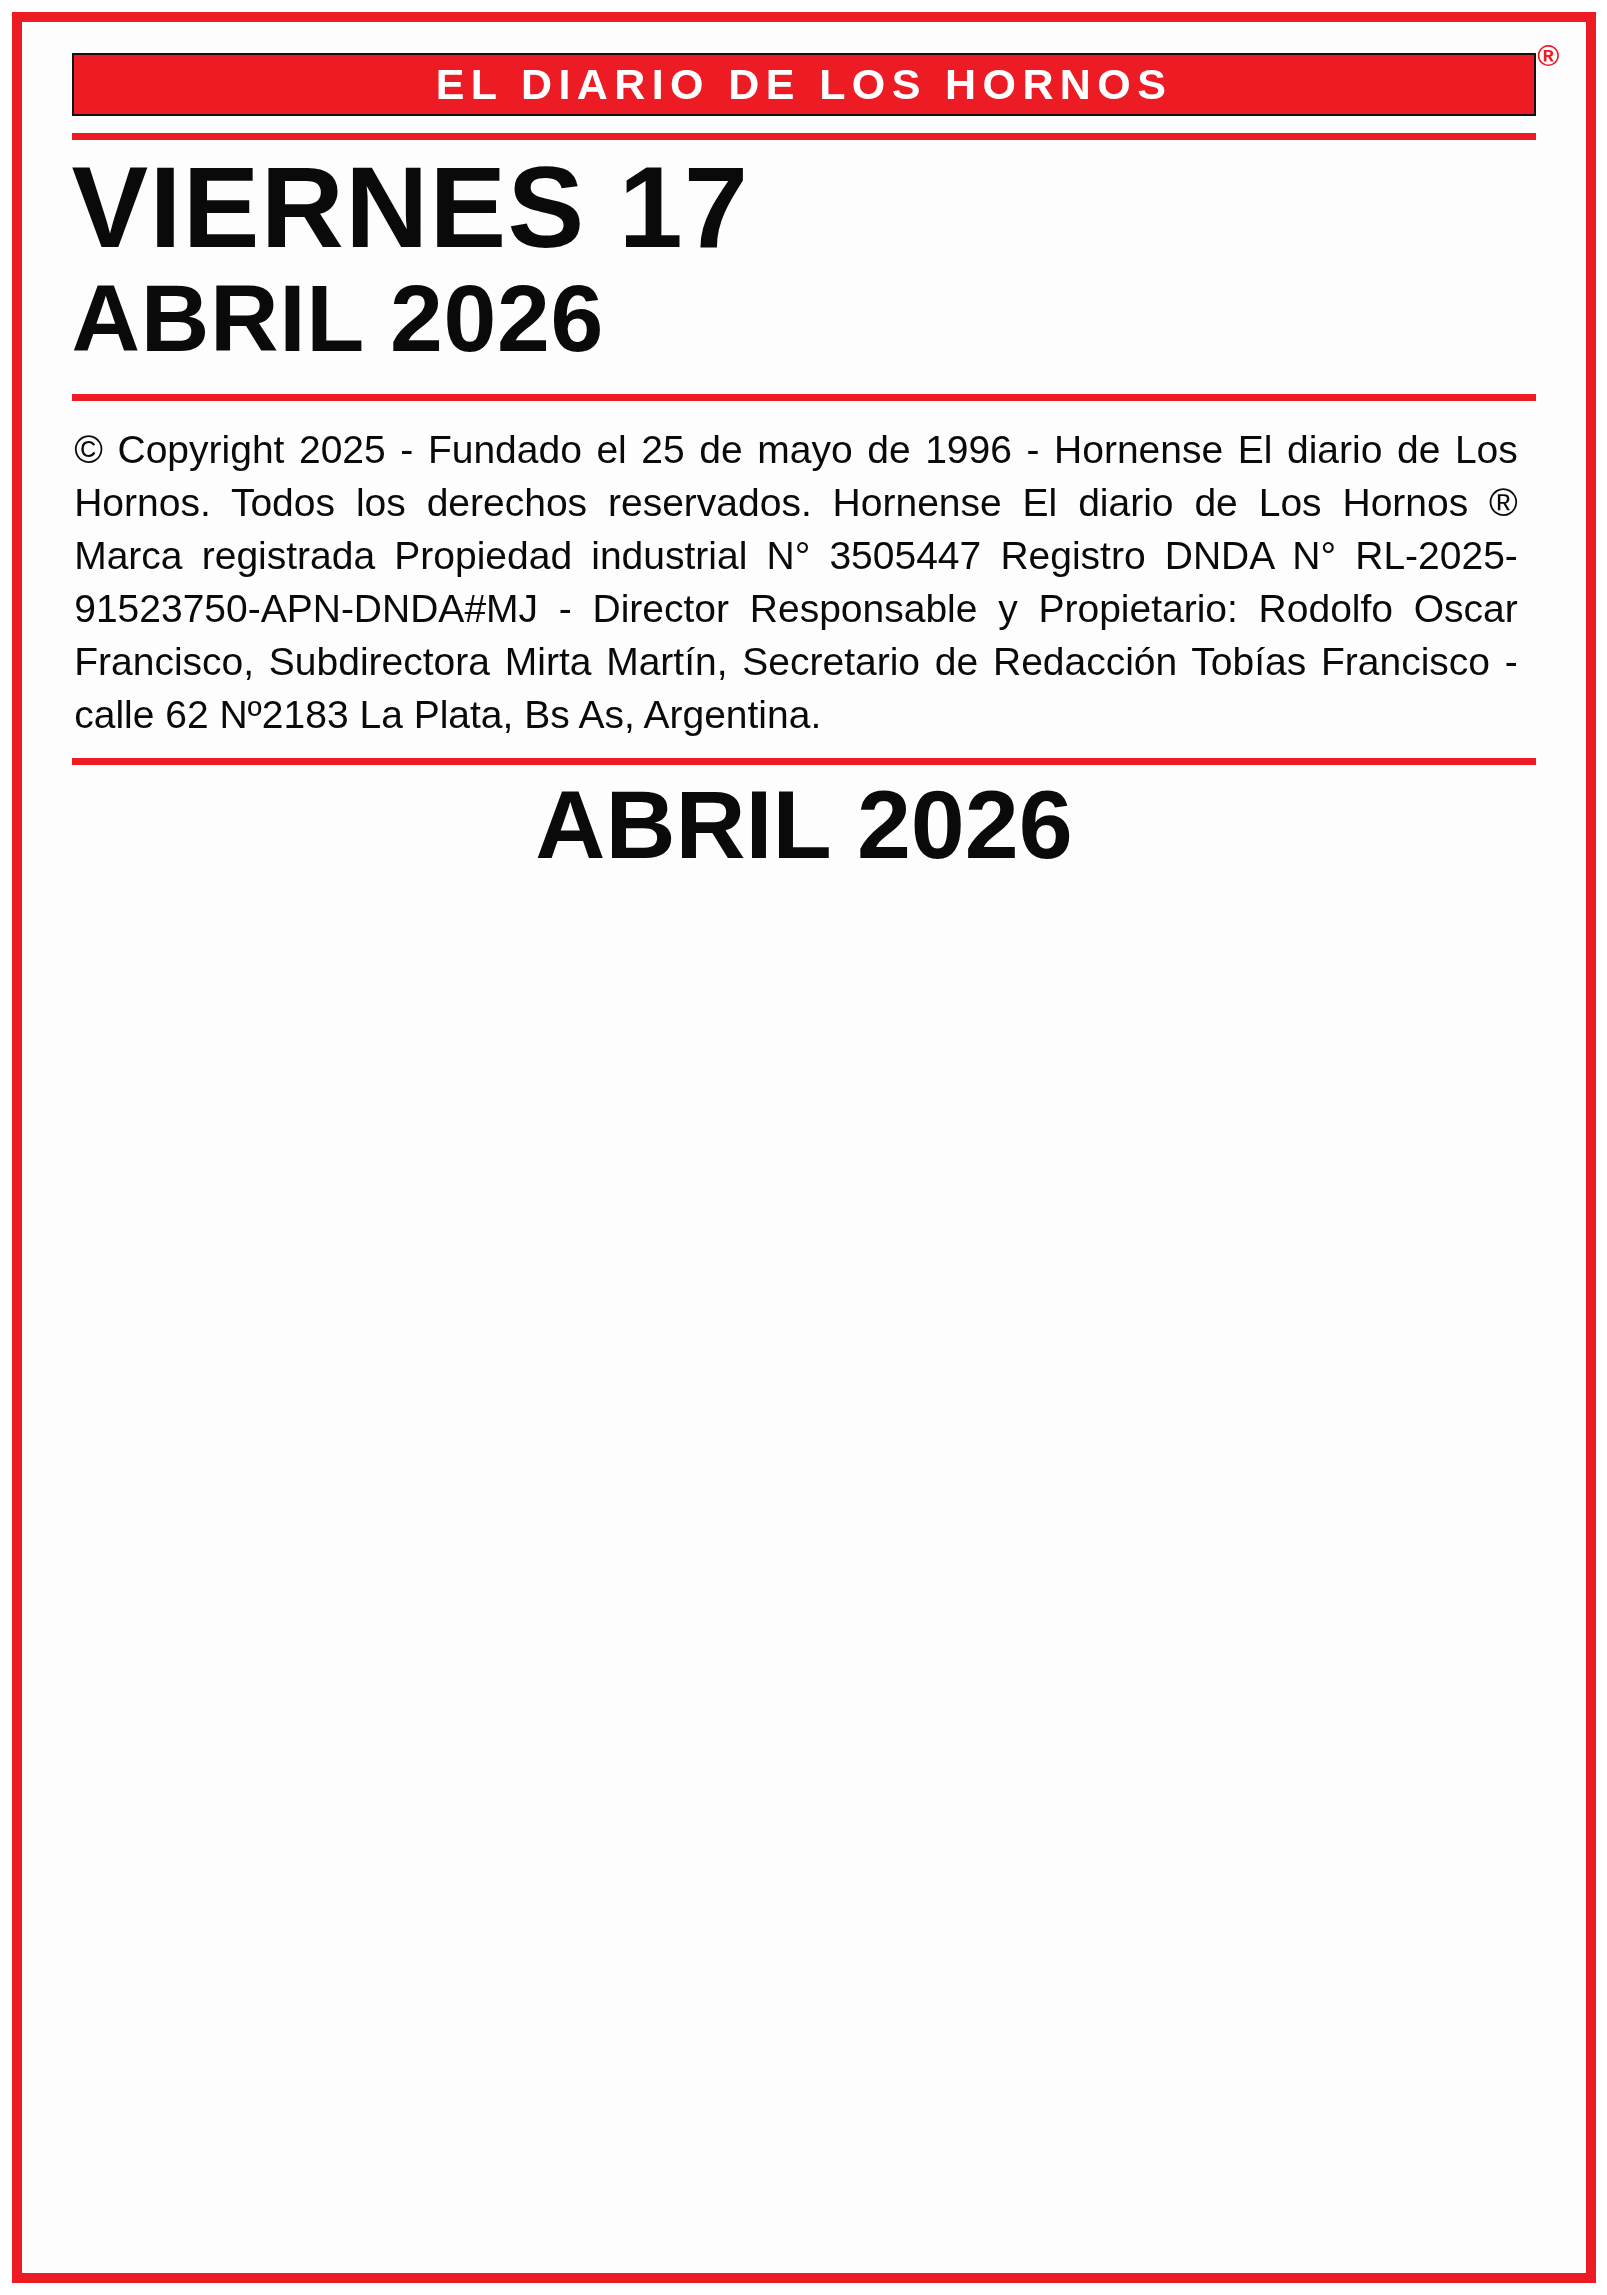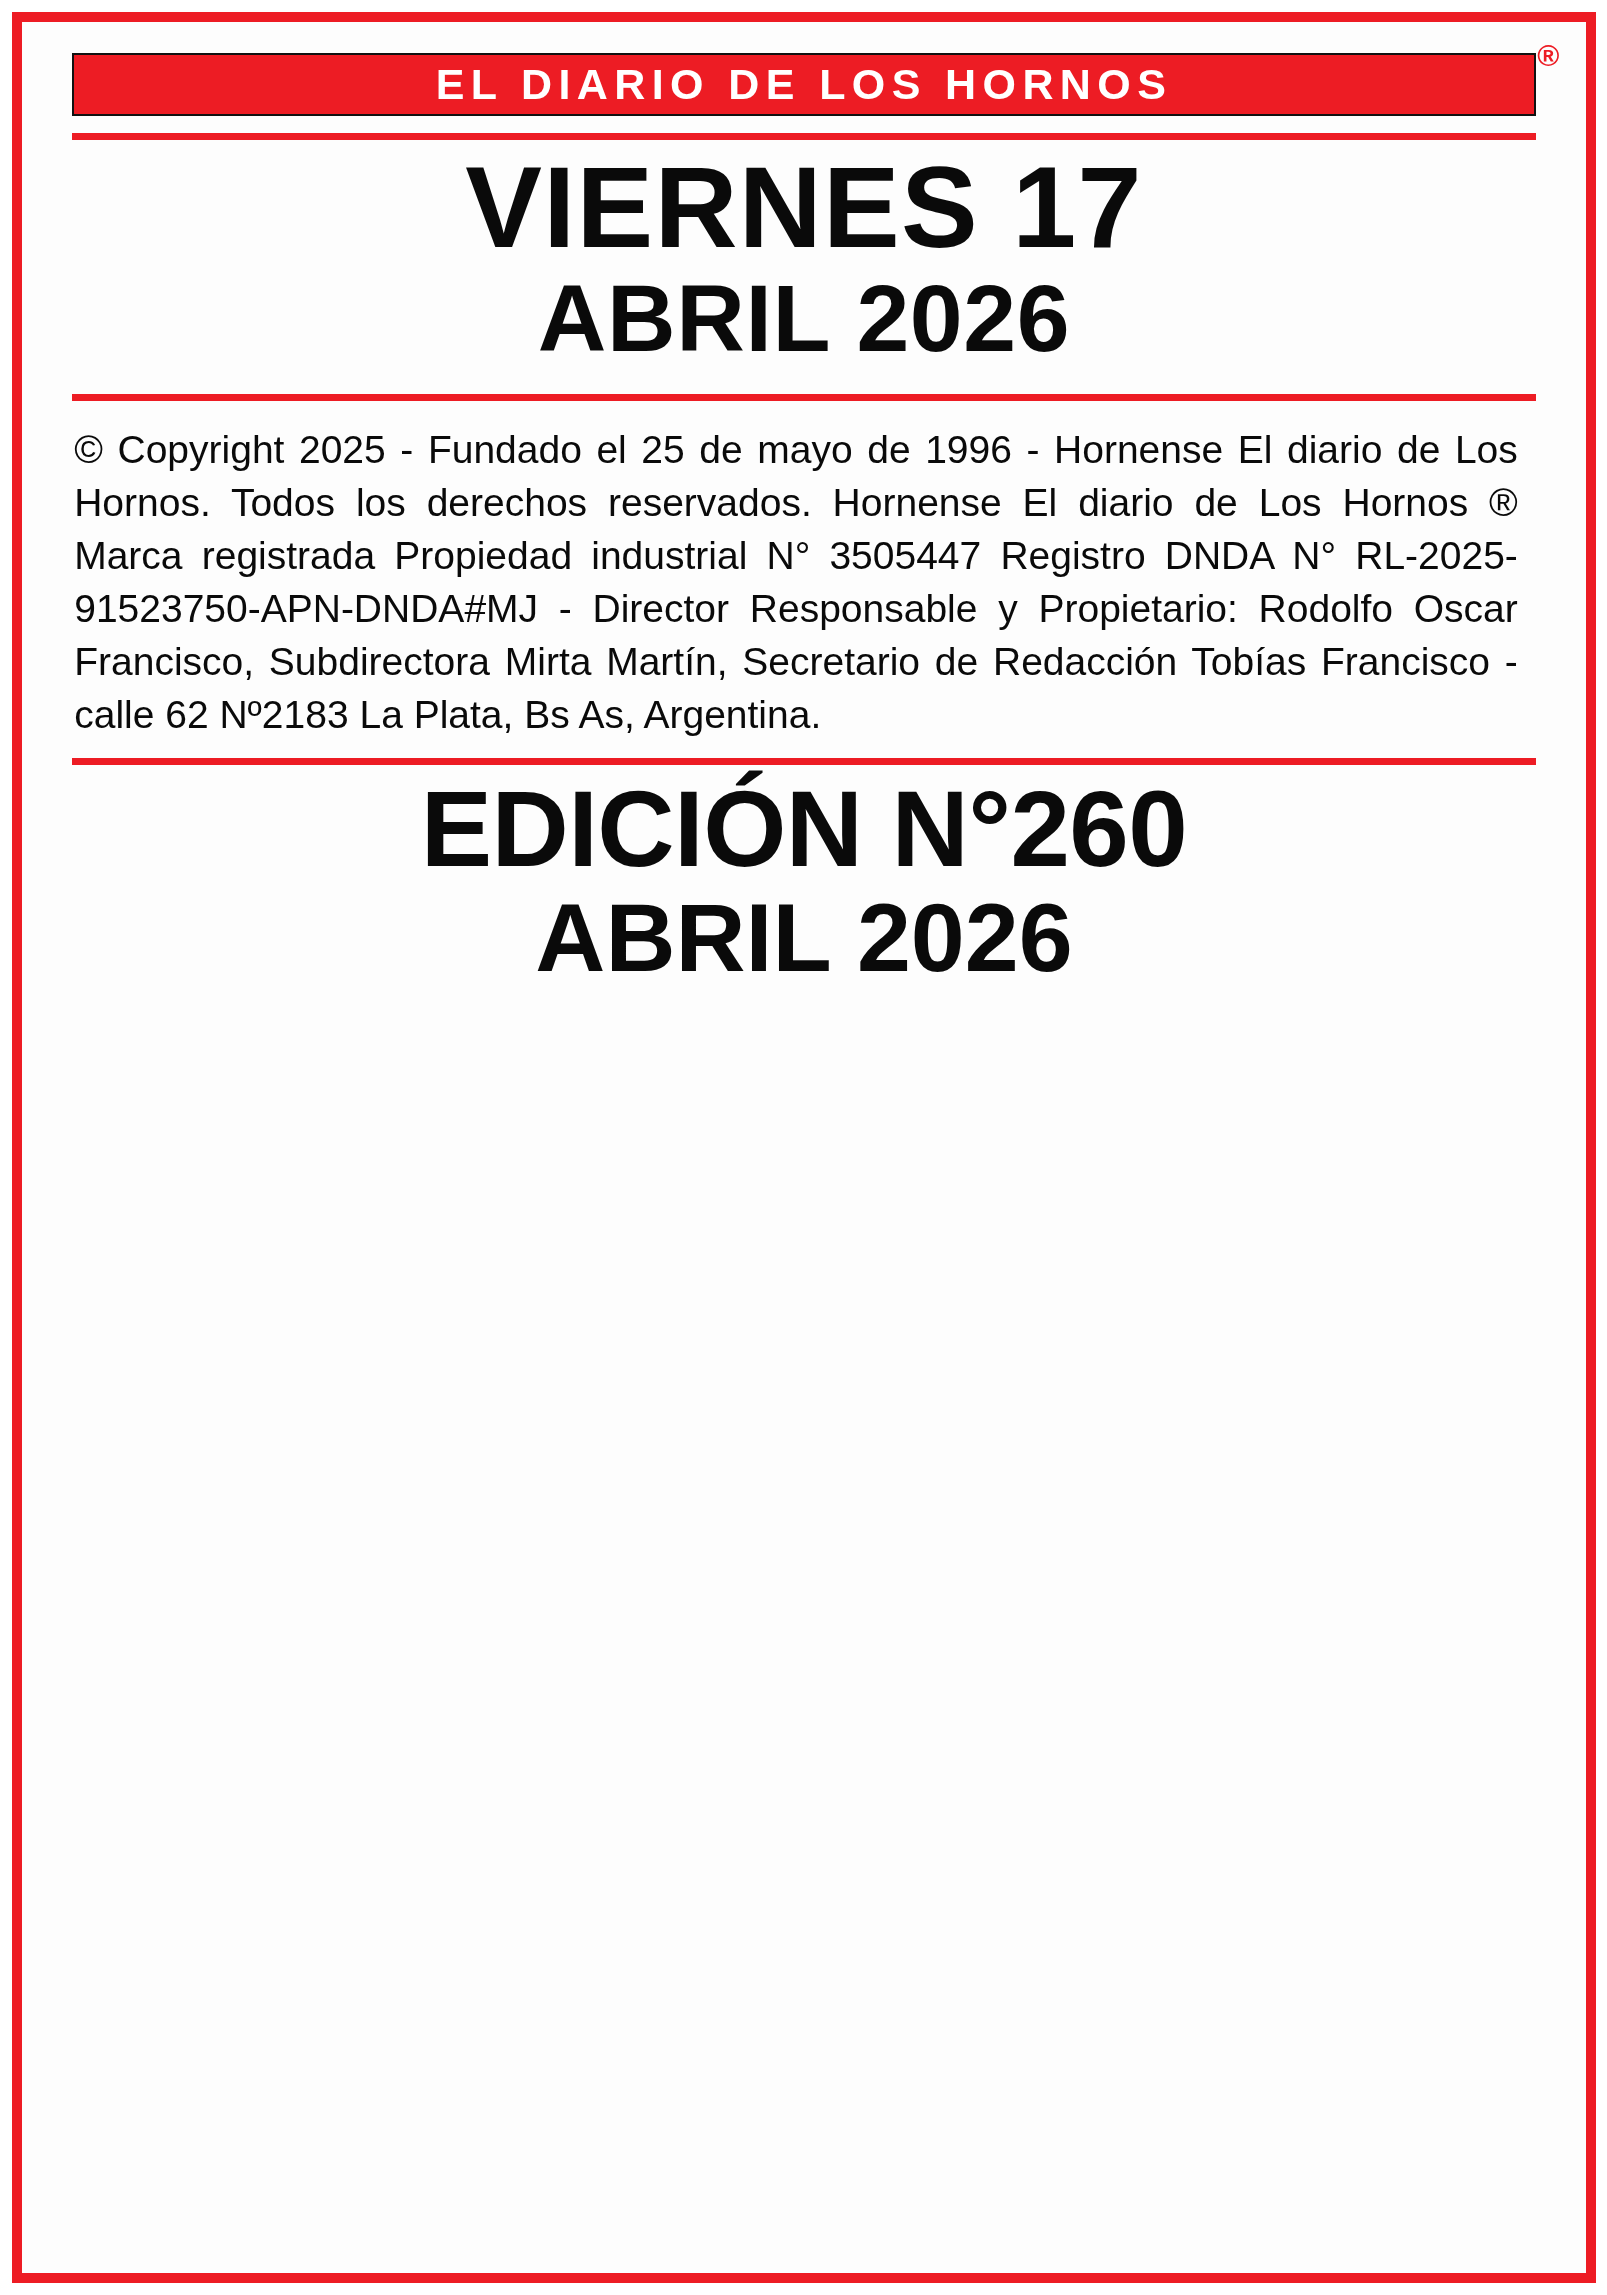--- a/index.html
+++ b/index.html
@@ -142,21 +142,20 @@
   }
 
   .rule {
     height: 7px;
     background: #ed1c24;
     margin: 17px 0 0 0;
   }
 
   
   .date-block {
-    text-align: center;
     padding: 9px 0 6.4px 0;
   }
   .date-day {
     font-family: "Liberation Sans", sans-serif;
     font-weight: bold;
     font-size: 115px;
     line-height: 1.02;
     letter-spacing: 1.3px;
     color: #0a0a0a;
     margin: 0;
@@ -230,20 +229,19 @@
         <div class="date-month">ABRIL 2026</div>
       </div>
 
       <div class="rule"></div>
 
       <p class="legal">© Copyright 2025 - Fundado el 25 de mayo de 1996 - Hornense El diario de Los Hornos. Todos los derechos reservados. Hornense El diario de Los Hornos ® Marca registrada Propiedad industrial N° 3505447 Registro DNDA N° RL-2025-91523750-APN-DNDA#MJ - Director Responsable y Propietario: Rodolfo Oscar Francisco, Subdirectora Mirta Martín, Secretario de Redacción Tobías Francisco - calle 62 Nº2183 La Plata, Bs As, Argentina.</p>
 
       <div class="rule"></div>
 
       <div class="edition-block">
-        <div class="edition-line1">EDICIÓN N°260</div>
         <div class="edition-line2">ABRIL 2026</div>
       </div>
 
     </div>
   </div>
 </div>
 
 
 </body></html>

